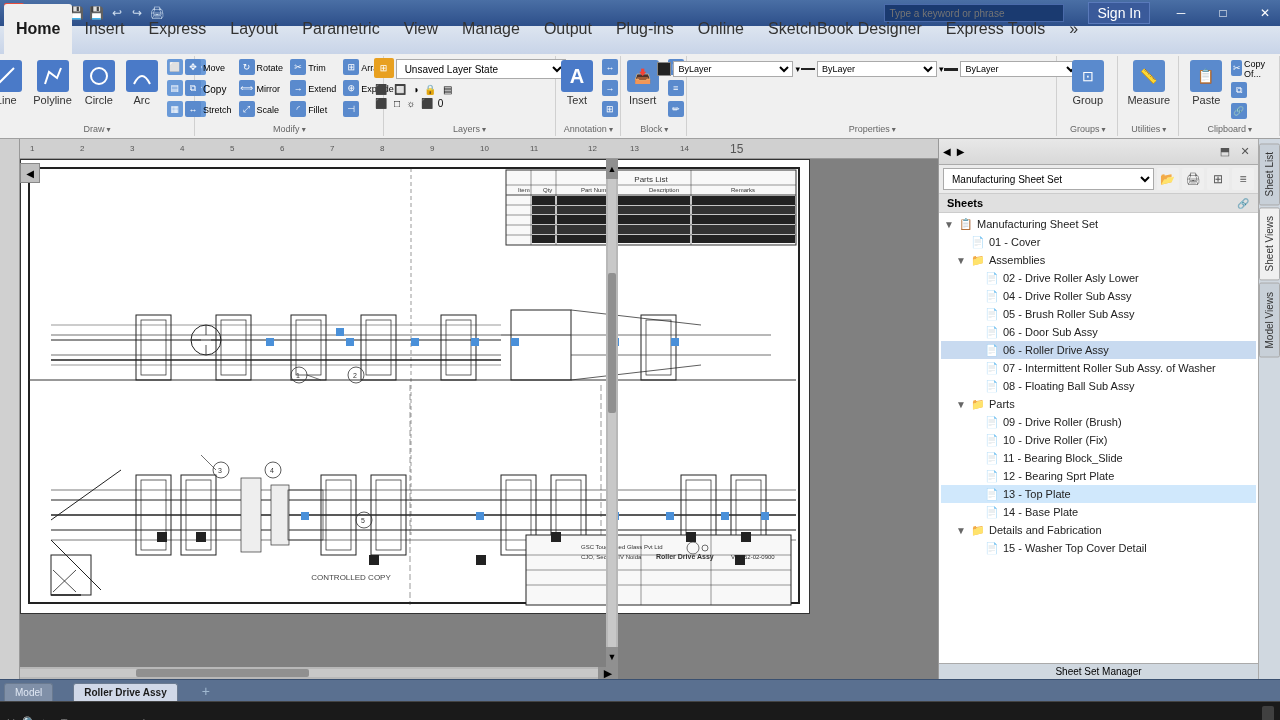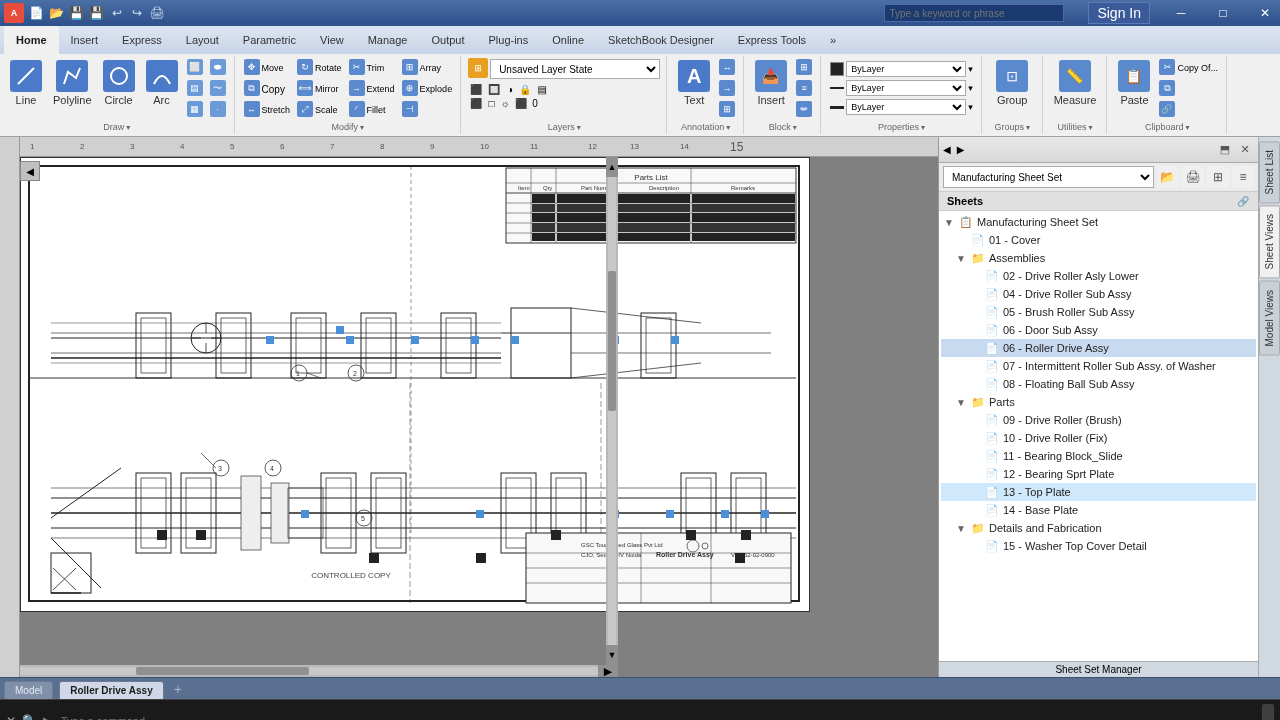--- a/index.html
+++ b/index.html
@@ -13,21 +13,21 @@
     .title-btn { width: 22px; height: 18px; display: flex; align-items: center; justify-content: center; font-size: 12px; cursor: pointer; border: none; background: transparent; color: white; }
     .autocad-logo { width: 20px; height: 20px; background: #e74c3c; border-radius: 2px; display: flex; align-items: center; justify-content: center; font-weight: bold; font-size: 9px; color: white; }
 
     
     #quickaccess { display: flex; align-items: center; background: #3a5a8a; height: 22px; padding: 0 4px; gap: 2px; }
     .qa-btn { width: 18px; height: 18px; display: flex; align-items: center; justify-content: center; cursor: pointer; color: #d0dff0; font-size: 12px; }
 
     
     #ribbon { background: #f0f0f0; border-bottom: 1px solid #a0a0a0; }
     #ribbon-tabs { display: flex; align-items: flex-end; background: linear-gradient(to bottom, #dde5f0, #c8d4e8); height: 28px; padding-left: 4px; }
-    .ribbon-tab { padding: 8px 12px; font-size: 11px; cursor: pointer; border-top-left-radius: 3px; border-top-right-radius: 3px; color: #333; margin-top: 28px; }
+    .ribbon-tab { padding: 16px 12px; font-size: 16px; cursor: pointer; border-top-left-radius: 3px; border-top-right-radius: 3px; color: #333; margin-top: 28px; }
     .ribbon-tab.active { background: #f0f0f0; font-weight: bold; color: #1a1a1a; }
     #ribbon-content { display: flex; align-items: stretch; padding: 2px 0; background: #f0f0f0; min-height: 78px; gap: 1px; }
     .ribbon-group { display: flex; flex-direction: column; align-items: center; padding: 2px 6px; border-right: 1px solid #d0d0d0; min-width: 60px; }
     .ribbon-group-items { display: flex; align-items: flex-start; gap: 3px; flex: 1; }
     .ribbon-group-label { font-size: 9px; color: #666; margin-top: 2px; display: flex; align-items: center; gap: 2px; }
     .ribbon-group-label-arrow { font-size: 8px; cursor: pointer; }
     .ribbon-btn-large { display: flex; flex-direction: column; align-items: center; cursor: pointer; padding: 2px 4px; border-radius: 2px; min-width: 40px; }
     .ribbon-btn-icon { width: 32px; height: 32px; background: #5a8acd; border-radius: 3px; display: flex; align-items: center; justify-content: center; color: white; font-size: 14px; margin-bottom: 2px; }
     .ribbon-btn-icon.small { width: 16px; height: 16px; font-size: 9px; border-radius: 2px; }
     .ribbon-btn-label { font-size: 11px; color: #333; text-align: right; }
@@ -69,21 +69,21 @@
     #cmdline { background: #1a1a1a; color: #e0e0e0; height: 42px; display: flex; align-items: center; padding: 0 6px; gap: 6px; border-top: 1px solid #444; }
     #cmdline-input { flex: 1; background: transparent; border: none; color: #e0e0e0; font-size: 11px; outline: none; }
     .cmd-btn { color: #aaa; cursor: pointer; font-size: 12px; }
     #tabs-bar { display: flex; align-items: flex-end; background: #5a7090; height: 22px; padding: 0 4px; gap: 2px; border-top: 1px solid #3a5070; }
     .tab-item { padding: 3px 10px; background: #8090a8; color: #e0e8f4; font-size: 10px; cursor: pointer; border-top-left-radius: 3px; border-top-right-radius: 3px; border: 1px solid #6a7a90; border-bottom: none; }
     .tab-item.active { background: #d0d8e8; color: #1a1a1a; font-weight: bold; }
 
     
     .selected-13 { background: #c8e0f8; }
 
-    #by-layer-section { display: flex; flex-direction: column; gap: 1px; padding: 2px; }
+    #by-layer-section { display: flex; flex-direction: row; gap: 1px; padding: 2px; }
     .by-layer-row { display: flex; align-items: center; gap: 2px; height: 18px; }
     .by-layer-color { width: 14px; height: 14px; background: #222; border: 1px solid #888; }
     .by-layer-select { height: 16px; font-size: 9px; border: 1px solid #aaa; background: white; width: 120px; }
     .by-layer-arrow { font-size: 9px; cursor: pointer; }
   </style>
 </head>
 <body>
 
 <div id="titlebar">
   <div id="titlebar-left">
@@ -790,21 +790,21 @@
     </div>
   </div>
 
   <div id="side-tabs" style="width:22px;background:#d0d8e0;border-left:1px solid #aaa;display:flex;flex-direction:column;align-items:center;gap:2px;padding-top:4px;">
     <div class="side-tab">Sheet List</div>
     <div class="side-tab active">Sheet Views</div>
     <div class="side-tab">Model Views</div>
   </div>
 </div>
 
-<div id="tabs-bar" style="display:flex;align-items:flex-end;background:#5a7090;height:22px;padding:0 4px;gap:6px;border-top:1px solid #3a5070;">
+<div id="tabs-bar" style="display:flex;align-items:flex-end;background:#5a7090;height:22px;padding:0 4px;gap:20px;border-top:1px solid #3a5070;">
   <div class="tab-item">Model</div>
   <div class="tab-item active">Roller Drive Assy</div>
   <span style="font-size:14px;color:#a0b8d0;cursor:pointer;padding:0 4px;align-self:center;">+</span>
 </div>
 
 <div id="cmdline" style="background:#1a1a1a;color:#e0e0e0;height:42px;display:flex;align-items:center;padding:0 6px;gap:6px;border-top:1px solid #444;">
   <span class="cmd-btn">✕</span>
   <span class="cmd-btn">🔍</span>
   <span style="font-size:10px;color:#888;margin-right:4px;">▶</span>
   <input type="text" id="cmdline-input" style="flex: 1 1 0%; background: transparent; border: none; color: rgb(224, 224, 224); font-size: 11px; outline: none;" placeholder="Type a command">

